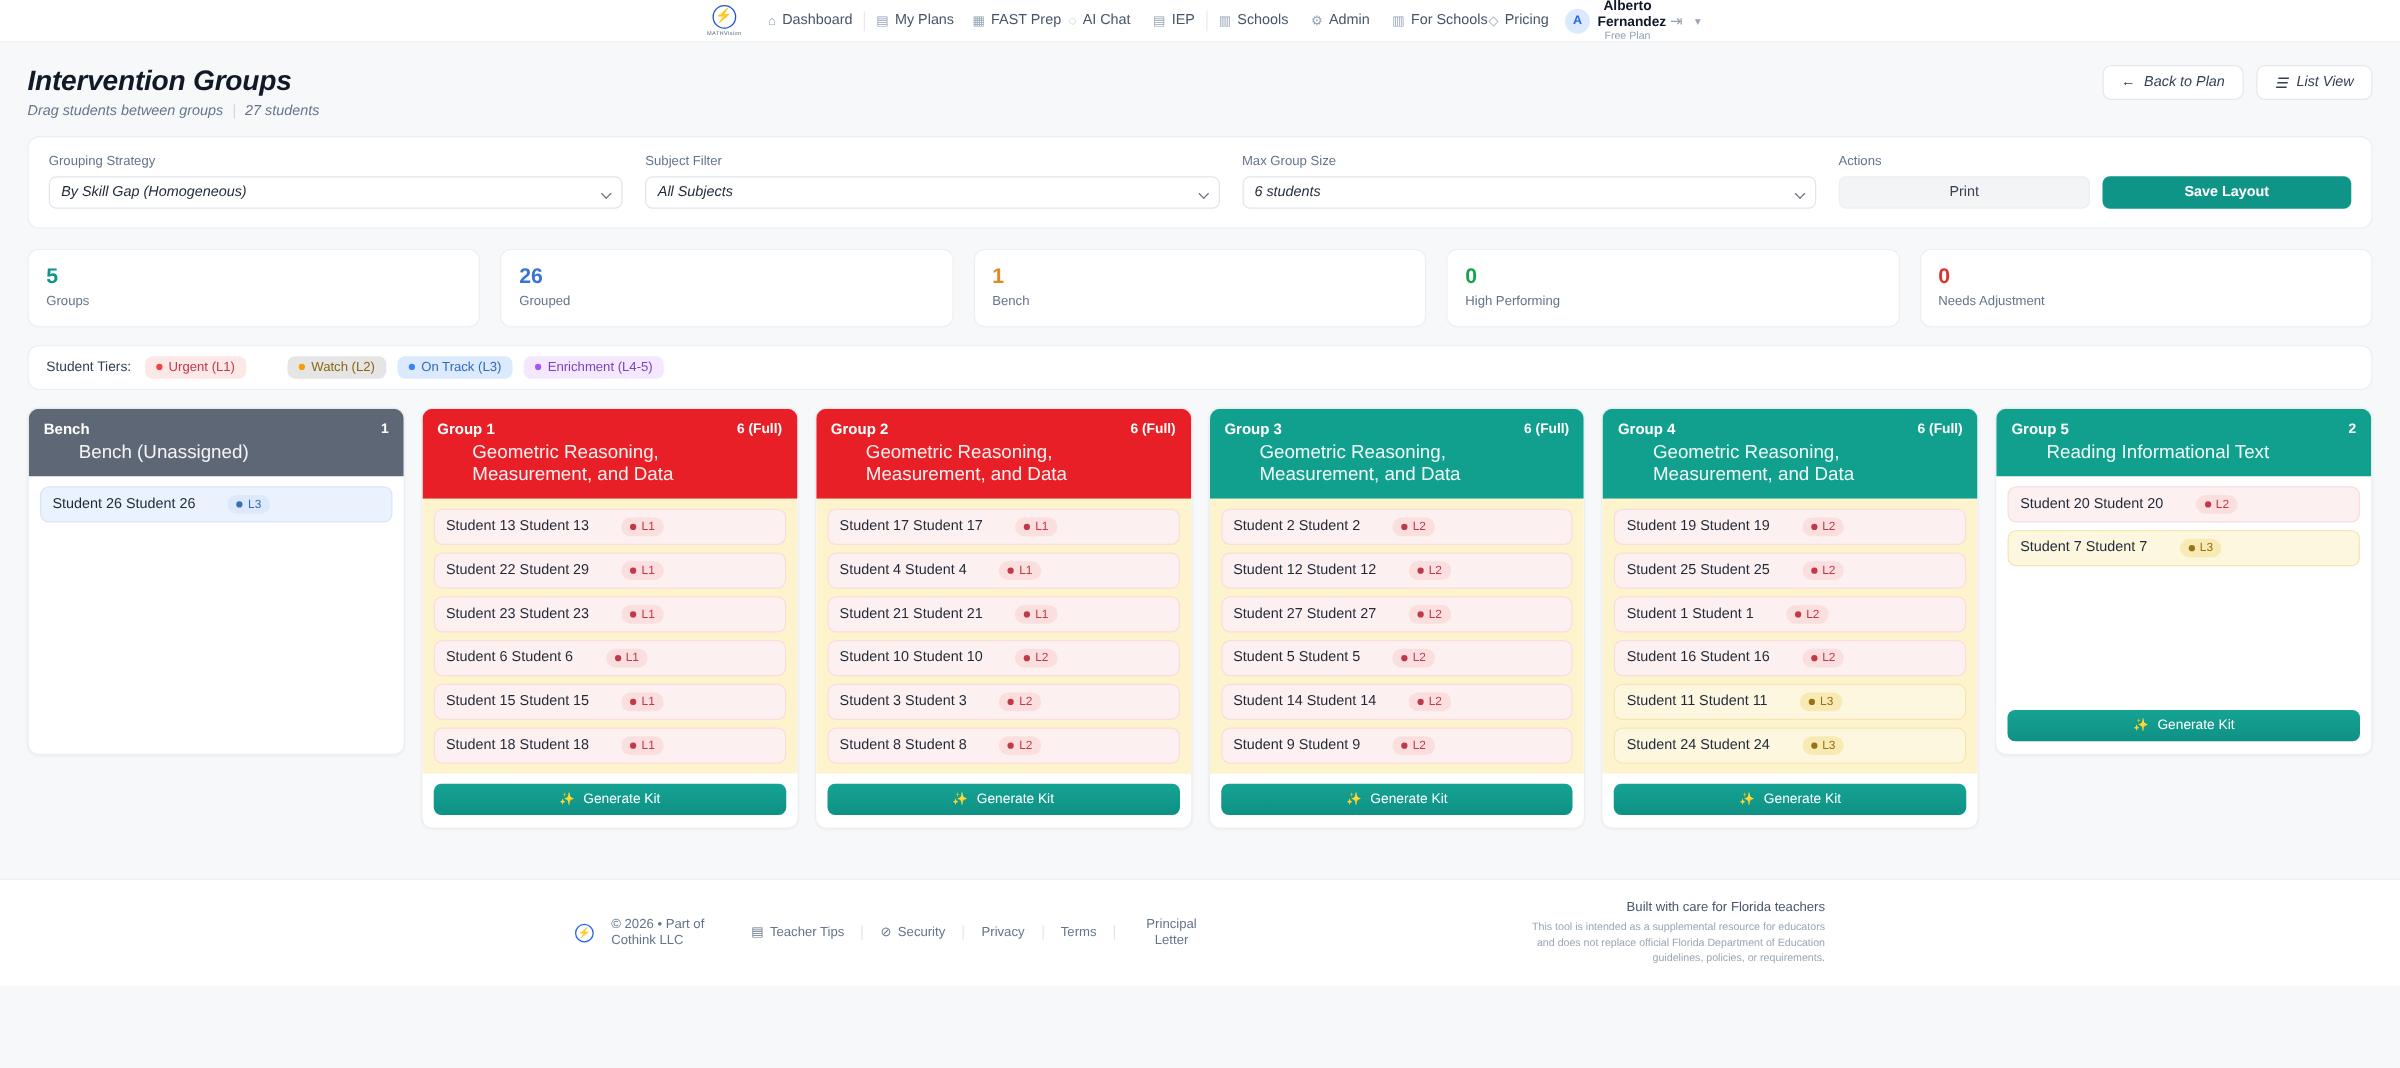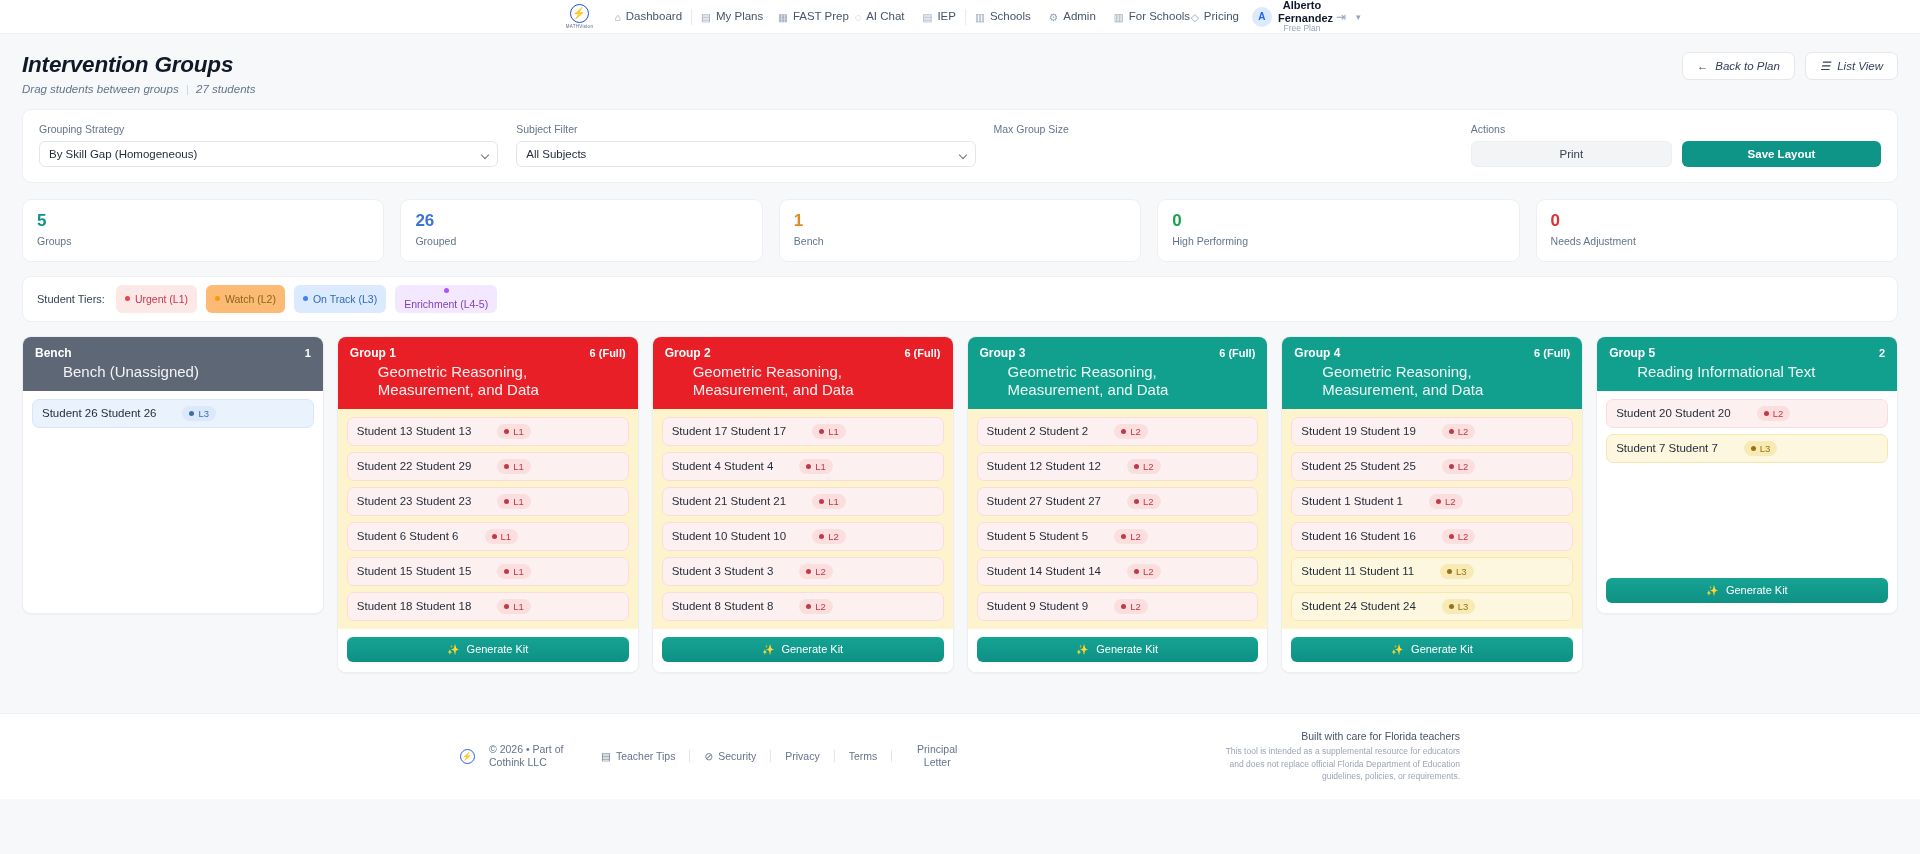--- a/index.html
+++ b/index.html
@@ -84,21 +84,21 @@
     gap: 18px;
   }
   .ctl-label { font-size: 10.5px; color: #64748b; margin-bottom: 6px; }
   .select {
     position: relative;
     height: 26px;
     border: 1px solid #e2e5eb; border-radius: 6px;
     background: #fff;
     display: flex; align-items: center;
     padding: 0 22px 0 9px;
-    font-size: 11.5px; color: #1f2937;
+    font-size: 11.5px; color: #1f2937; font-style: italic;
   }
   .select::after {
     content: ""; position: absolute; right: 9px; top: 10px;
     width: 5px; height: 5px;
     border-right: 1.3px solid #6b7280; border-bottom: 1.3px solid #6b7280;
     transform: rotate(45deg);
   }
   .action-row { display: flex; gap: 10px; align-items: center; }
   .btn-print {
     flex: 1; height: 26px; border-radius: 6px;
@@ -295,20 +295,23 @@
     </div>
   </div>
   <div>
     <div class="ctl-label">Subject Filter</div>
     <div class="select">
       <span>All Subjects</span>
     </div>
   </div>
   <div>
     <div class="ctl-label">Max Group Size</div>
+    <div class="select">
+      <span>6 students</span>
+    </div>
   </div>
   <div>
     <div class="ctl-label">Actions</div>
     <div class="action-row">
       <div class="btn-print">Print</div>
       <div class="btn-save">Save Layout</div>
     </div>
   </div>
 </div>
 
@@ -335,29 +338,29 @@
     </div>
   </div>
 
 <div class="tiers">
   <span class="tiers-label">Student Tiers:</span>
   <span id="tier-chips" style="display:flex;gap:9px;">
       <span class="tier-chip" style="background: rgb(253, 232, 232); color: rgb(192, 57, 75);">
         <span class="dot" style="background:#ef4444"></span>
         <span>Urgent (L1)</span>
       </span>
-      <span class="tier-chip" style="background: #fdba74; color: rgb(138, 103, 20);">
+      <span class="tier-chip" style="background: #e5e5e5; color: rgb(138, 103, 20); margin-left: 24px;">
         <span class="dot" style="background:#f59e0b"></span>
         <span>Watch (L2)</span>
       </span>
       <span class="tier-chip" style="background: rgb(219, 234, 254); color: rgb(47, 107, 184);">
         <span class="dot" style="background:#3b82f6"></span>
         <span>On Track (L3)</span>
       </span>
-      <span class="tier-chip" style="background: rgb(243, 232, 255); color: rgb(126, 63, 189); flex-direction: column;">
+      <span class="tier-chip" style="background: rgb(243, 232, 255); color: rgb(126, 63, 189);">
         <span class="dot" style="background:#a855f7"></span>
         <span>Enrichment (L4-5)</span>
       </span>
     </span>
 </div>
 
 <div class="board" id="board">
     <div class="group-card">
       <div class="group-head" style="background: rgb(93, 103, 117);">
         <div class="group-head-top">

